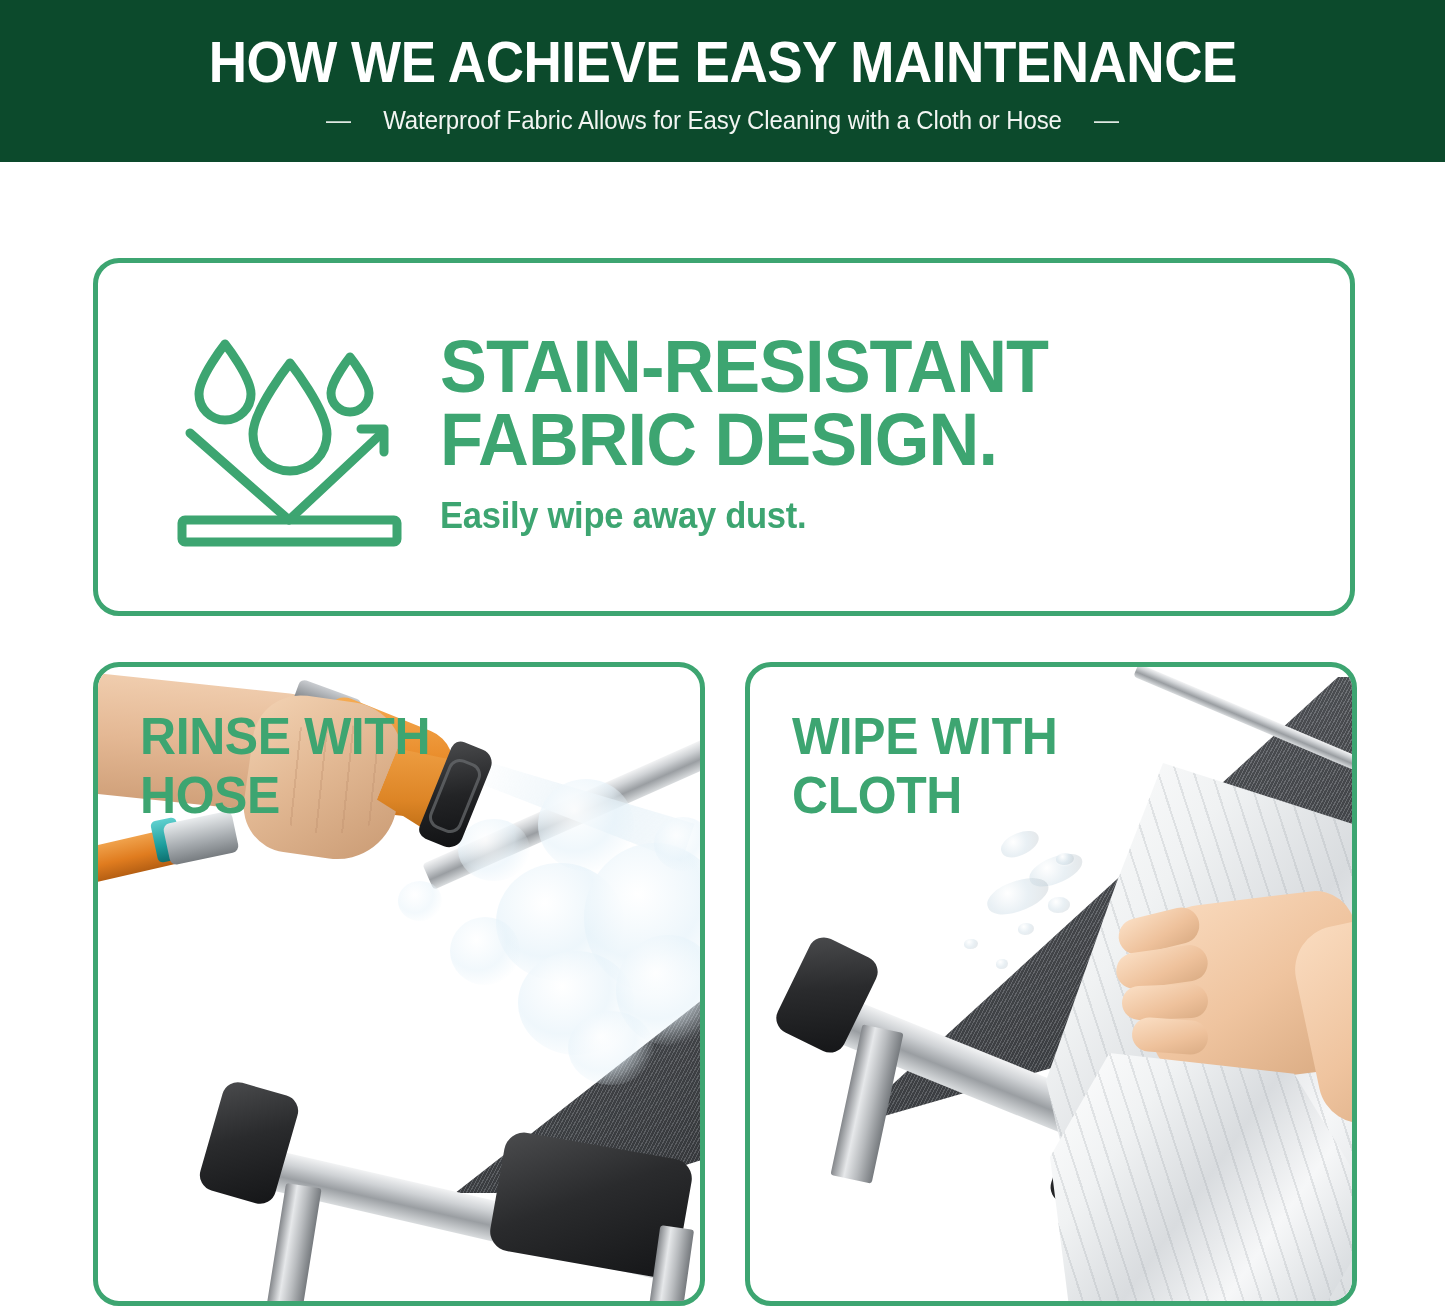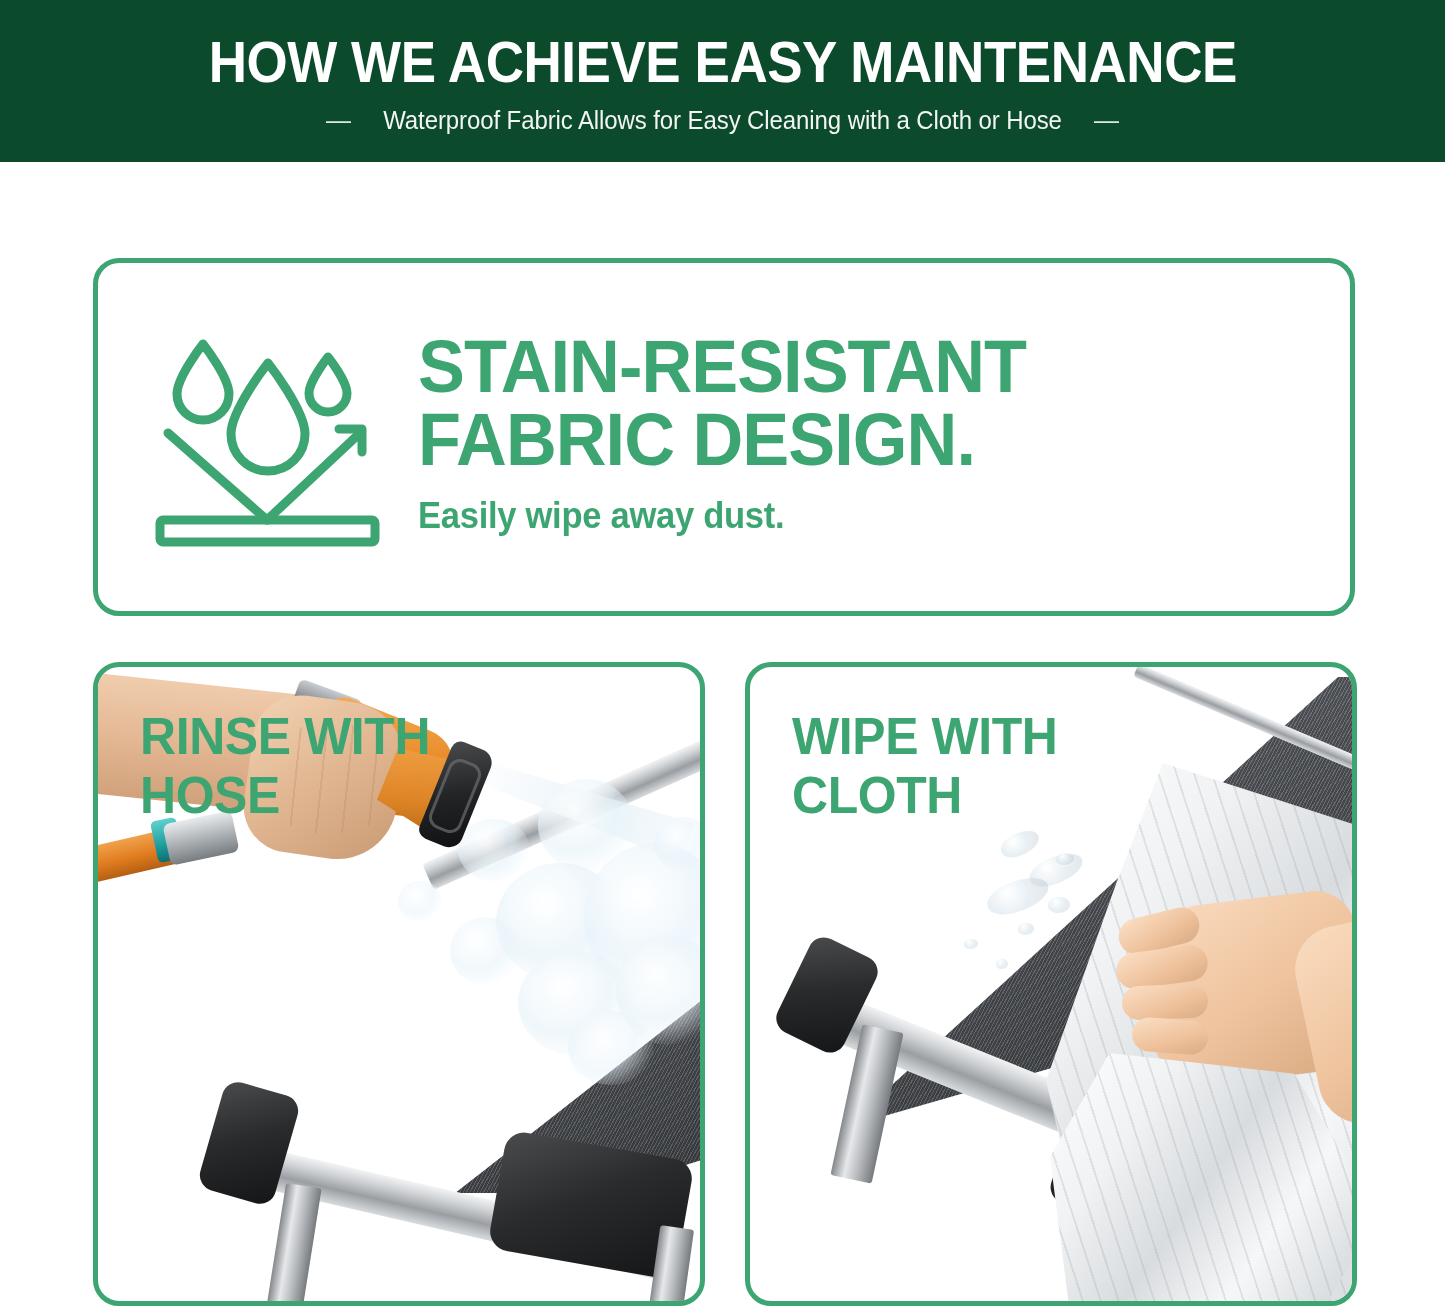--- a/index.html
+++ b/index.html
@@ -50,21 +50,21 @@
     background:#ffffff;
     border:5px solid #3da571;
     border-radius:26px;
     overflow:hidden;
   }
   #card-top   { left:93px;  top:258px; width:1262px; height:358px; }
   #card-left  { left:93px;  top:662px; width:612px;  height:644px; }
   #card-right { left:745px; top:662px; width:612px;  height:644px; }
 
   
-  .top-inner { display:flex; align-items:center; height:100%; padding-left:48px; }
+  .top-inner { display:flex; align-items:center; height:100%; padding-left:48px;margin-left:22px; }
   .droplet-icon { flex:0 0 auto; width:248px; height:232px; margin-right:24px; margin-top:6px; }
   .top-text { flex:1 1 auto; padding-bottom:6px; }
   .top-head {
     color:#3da571;
     font-size:74px;
     font-weight:bold;
     line-height:0.98;
     letter-spacing:-1px;
     transform:scaleX(0.95);
     transform-origin:left center;

